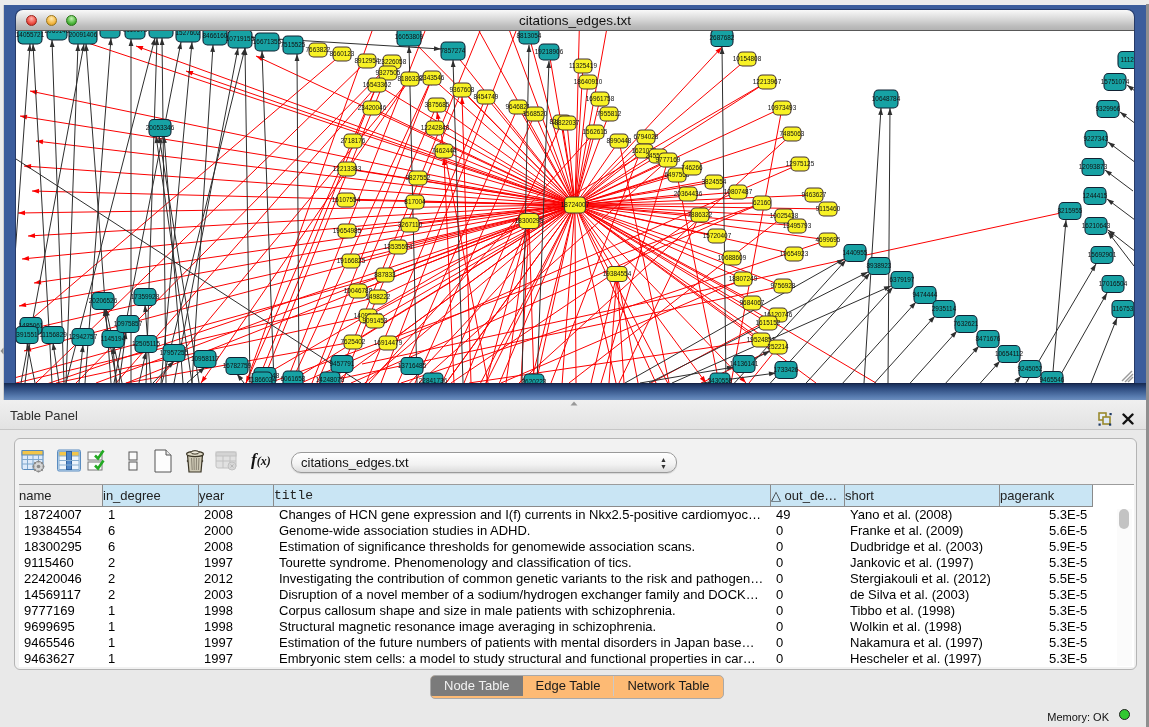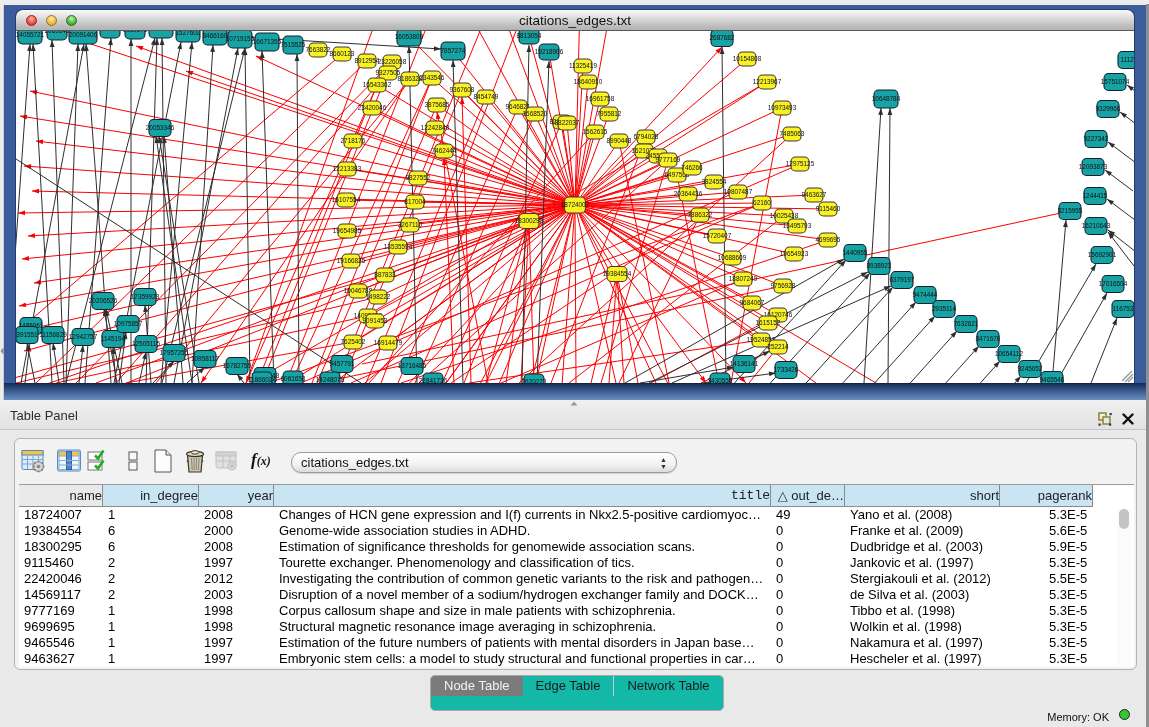--- a/index.html
+++ b/index.html
@@ -49,43 +49,43 @@
 #combo { position:absolute; left:276px; top:13px; width:386px; height:21px;
   border:1px solid #9a9a9a; border-radius:10px;
   background:linear-gradient(#ffffff,#f2f2f2 60%,#dcdcdc);
   font-size:13px; color:#111; line-height:19px; padding-left:9px;
   box-shadow:0 1px 1px rgba(0,0,0,.12); }
 #combo .arr { position:absolute; right:9px; top:3px; font-size:7px; line-height:7px; color:#333; }
 
 #tbl { position:absolute; left:4px; top:45px; width:1115px; height:183px; background:#fff;
   border-top:1px solid #9c9c9c; }
 #thead { position:absolute; left:0; top:0; width:1074px; height:22px; font-size:13px; color:#222; }
-#thead span { position:absolute; top:0; height:22px; line-height:22px; text-align:right;
+#thead span { position:absolute; top:0; height:22px; line-height:22px; text-align:left;
   background:#c9e5f4; border-right:1px solid #8a8a8a; border-bottom:1px solid #8a8a8a; }
 #thead .h1 { left:0; width:84px; background:#e9e9e9; }
 #thead .h2 { left:84px; width:96px; }
 #thead .h3 { left:180px; width:75px; }
 #thead .h4 { left:255px; width:497px;font-family:Liberation Mono, monospace; }
 #thead .h5 { left:752px; width:74px; }
 #thead .h6 { left:826px; width:155px; }
 #thead .h7 { left:981px; width:93px; }
 #tbody { position:absolute; left:0; top:22px; width:1115px; height:161px; overflow:hidden;
   font-size:13px; color:#000; }
 .tr { position:relative; height:16px; line-height:16px; white-space:nowrap; }
 .tr span { position:absolute; top:0; overflow:hidden; text-overflow:clip; }
 .c1 { left:5px; width:79px; } .c2 { left:89px; width:91px; }
 .c3 { left:185px; width:70px; } .c4 { left:260px; width:492px; }
 .c5 { left:757px; width:69px; } .c6 { left:831px; width:150px; }
 .c7 { left:986px; width:88px;margin-left:44px; }
 #vscroll { position:absolute; right:2px; top:24px; width:15px; height:157px; background:#fbfbfb; }
 #vthumb { position:absolute; left:2px; top:0px; width:10px; height:20px; background:#c3c3c3;
   border-radius:5px; }
 
-#tabs { position:absolute; left:416px; top:237px; height:36px; display:flex;
-  border:1px solid #a9a9a9; border-radius:5px; overflow:hidden; background:#14b8a6;
+#tabs { position:absolute; left:416px; top:237px; height:24px; display:flex;
+  border:1px solid #a9a9a9; border-radius:5px; overflow:hidden; background:#fdba74;
   font-size:13px; }
 #tabs div { height:20px; line-height:19px; padding:0 13px; color:#1a1a1a; }
 #tabs .sel { background:#7b7b7b; color:#f2f2f2; }
 #tabs .sep { width:1px; padding:0; background:#c9c9c9; }
 
 #status { position:absolute; left:0; top:700px; width:1146px; height:27px; }
 #mem { position:absolute; right:37px; top:11px; font-size:11px; color:#111; }
 #memdot { position:absolute; right:16px; top:9px; width:11px; height:11px; border-radius:50%;
   background:#32c832; border:1.5px solid #222; }
 </style></head>
@@ -972,21 +972,21 @@
               <span class="c3">2008</span>
               <span class="c4">Estimation of significance thresholds for genomewide association scans.</span>
               <span class="c5">0</span>
               <span class="c6">Dudbridge et al. (2003)</span>
               <span class="c7">5.9E‑5</span>
             </div>
 <div class="tr">
               <span class="c1">9115460</span>
               <span class="c2">2</span>
               <span class="c3">1997</span>
-              <span class="c4">Tourette exchanger. Phenomenology and classification of tics.</span>
+              <span class="c4">Tourette syndrome. Phenomenology and classification of tics.</span>
               <span class="c5">0</span>
               <span class="c6">Jankovic et al. (1997)</span>
               <span class="c7">5.3E‑5</span>
             </div>
 <div class="tr">
               <span class="c1">22420046</span>
               <span class="c2">2</span>
               <span class="c3">2012</span>
               <span class="c4">Investigating the contribution of common genetic variants to the risk and pathogen…</span>
               <span class="c5">0</span>

